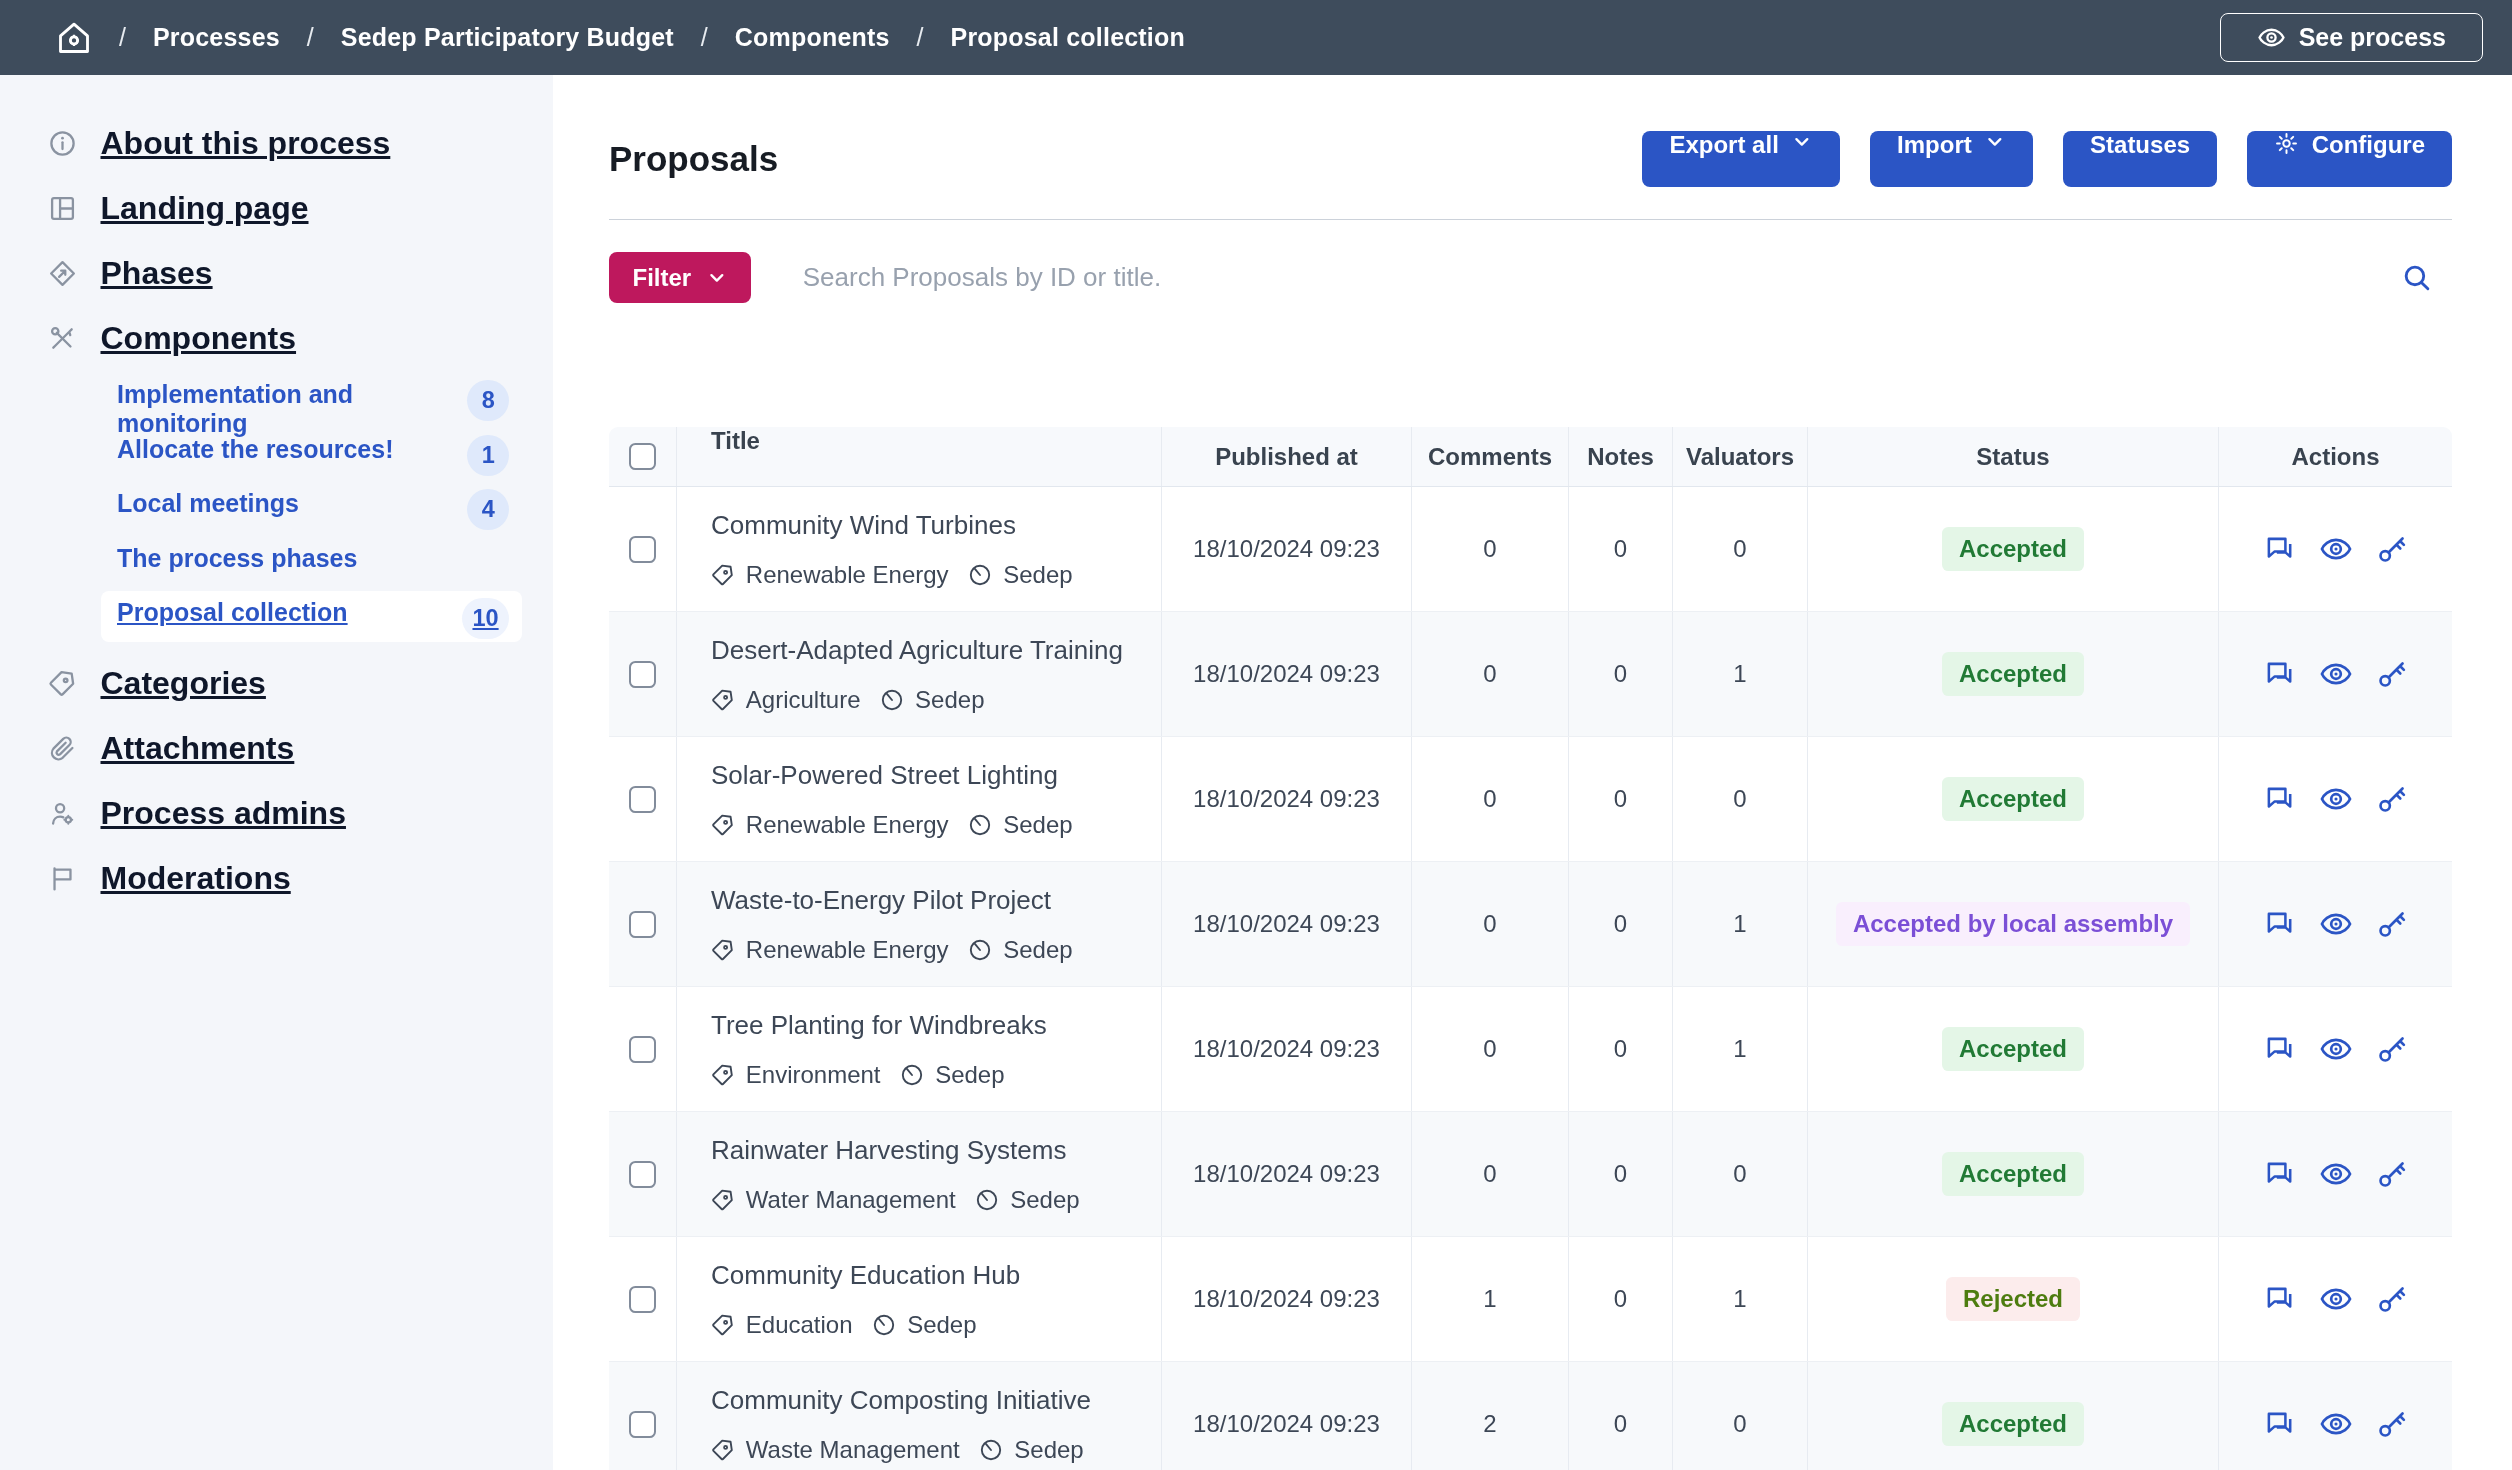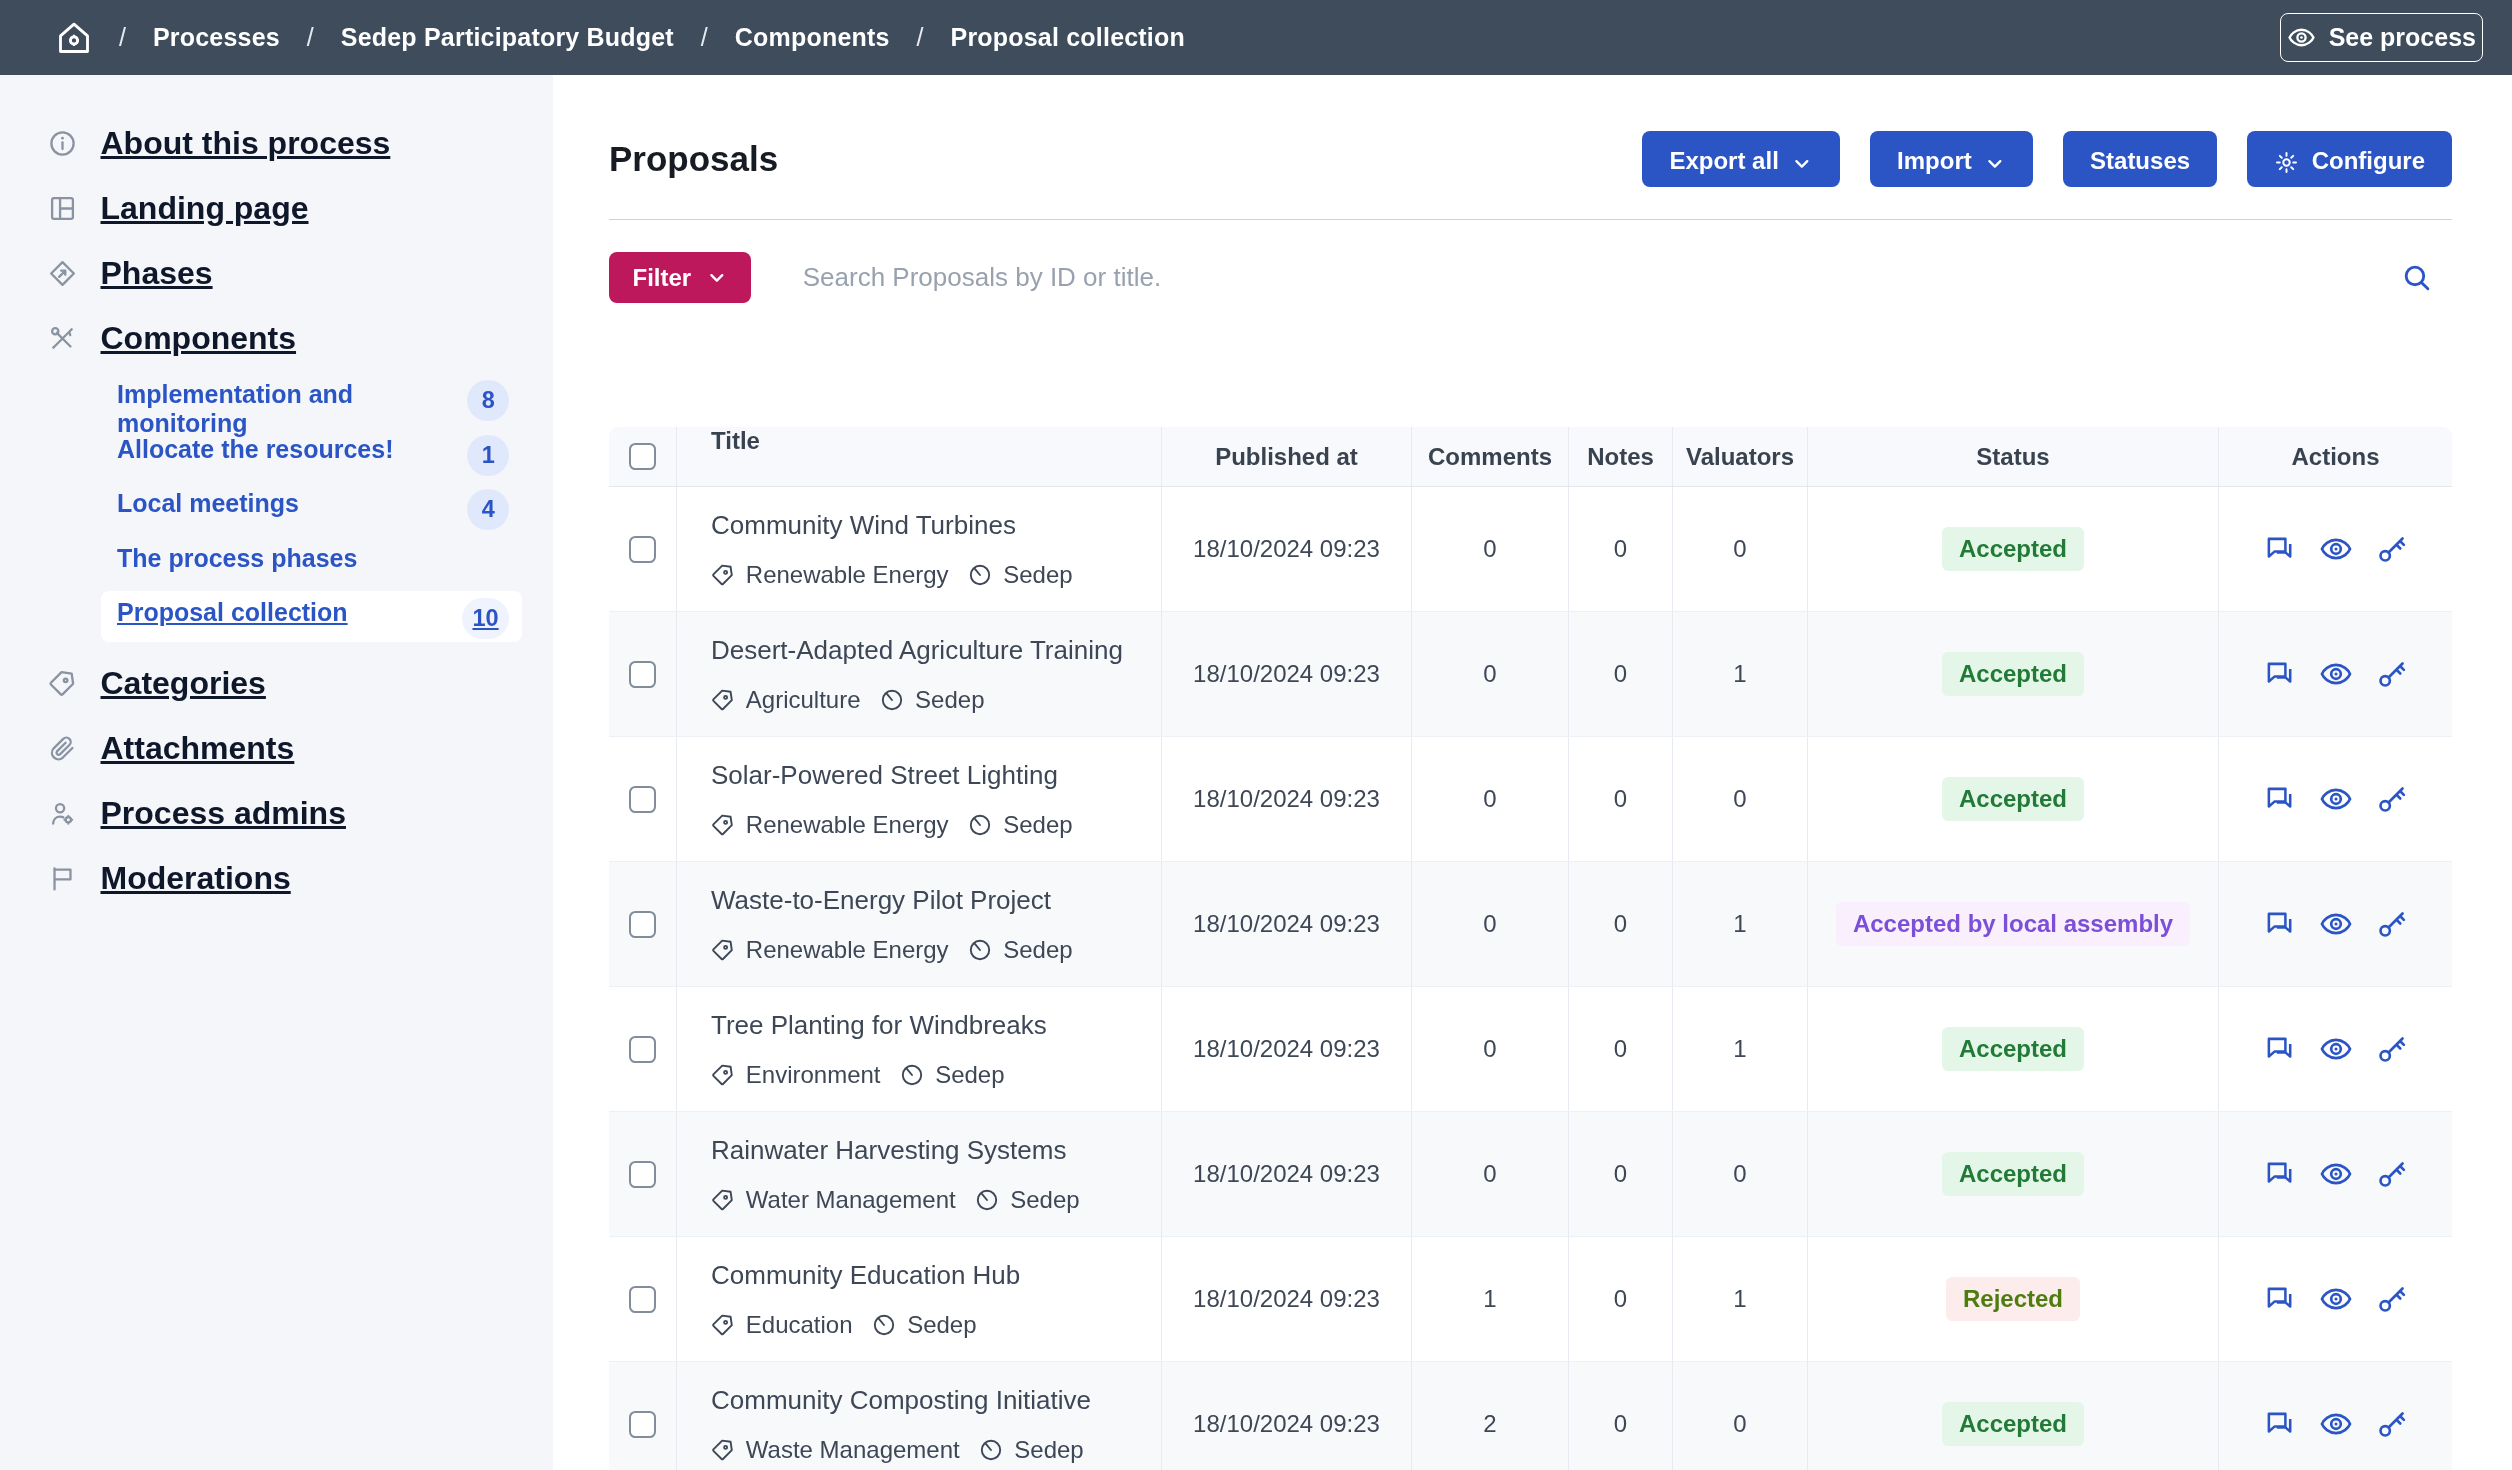--- a/index.html
+++ b/index.html
@@ -7,21 +7,21 @@
     font-family:"Liberation Sans","DejaVu Sans",sans-serif; background:#fff; }
   .app { width:2512px; height:1471px; display:flex; flex-direction:column; overflow:hidden; }
 
   
   .topbar { height:75px; background:#3e4c5c; display:flex; align-items:center;
     padding:0 29px 0 56px; flex:0 0 auto; color:#fff; }
   .crumb-home { display:flex; align-items:center; color:#fff; cursor:pointer; }
   .crumb-sep { color:#e7ebf0; font-size:25px; margin:0 27px; font-weight:400; }
   .crumb-item { color:#fff; font-size:25px; font-weight:700; letter-spacing:0.2px; cursor:pointer; }
   .see-process-btn { margin-left:auto; display:flex; align-items:center; gap:12.6px;
-    border:1.8px solid #fff; border-radius:8px; padding:9px 6px; color:#fff;
+    border:1.8px solid #fff; border-radius:8px; padding:9px 36px; color:#fff;
     font-size:25px; font-weight:700; background:transparent; cursor:pointer; }
 
   
   .content { flex:1; display:flex; min-height:0; }
   .sidebar { width:553px; flex:0 0 auto; background:#f4f6fa; padding-top:36px; }
   .main { flex:1; padding:0 60px 0 56px; background:#fff; min-width:0; }
 
   
   .side-item { display:flex; align-items:center; gap:23.5px; padding:0 31px 0 48px;
     height:65px; cursor:pointer; }
@@ -37,22 +37,22 @@
     display:flex; align-items:center; justify-content:center; }
   .sub-item.active { background:#fff; }
   .sub-item.active .sub-label { font-weight:800; text-decoration:underline; }
   .sub-item.active .badge { text-decoration:underline; background:#eef3fd; }
 
   
   .page-head { display:flex; align-items:center; justify-content:space-between; margin-top:56px; }
   .page-title { font-size:35px; font-weight:800; color:#171c24; }
   .head-actions { display:flex; gap:30px; }
   .btn-primary { background:#2b55c5; color:#fff; border:none; border-radius:8px;
-    height:56px; padding:12px 27px; font-size:24px; font-weight:700;
-    display:flex; align-items:flex-end; gap:12.6px; cursor:pointer;
+    height:56px; padding:0 27px; font-size:24px; font-weight:700;
+    display:flex; align-items:flex-start; gap:12.6px; cursor:pointer;
     font-family:inherit; }
   .btn-primary svg { display:block; }
   .head-divider { border:none; border-top:1.8px solid #ccd2da; margin-top:32px; }
 
   
   .filter-row { display:flex; align-items:center; margin-top:32px; height:51px; }
   .btn-filter { background:#be185d; color:#fff; border:none; border-radius:8px;
     height:51px; padding:0 23.5px; font-size:24px; font-weight:700;
     display:flex; align-items:center; gap:14.4px; cursor:pointer; font-family:inherit; }
   .search-input { flex:1; border:none; outline:none; margin-left:52px;

